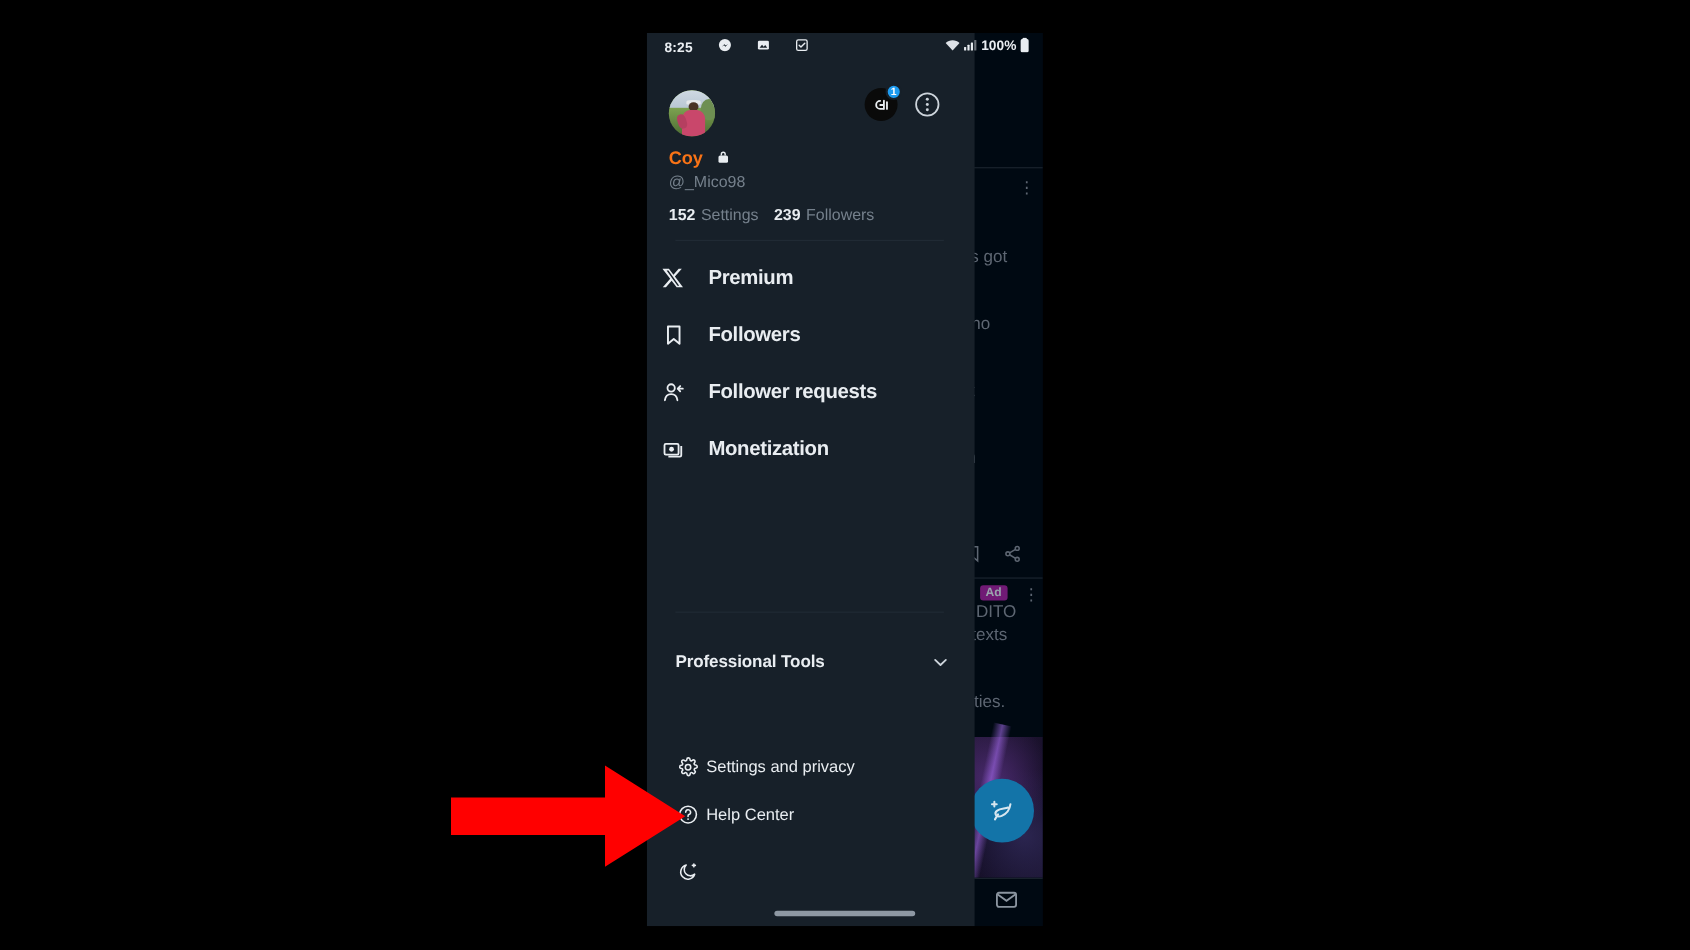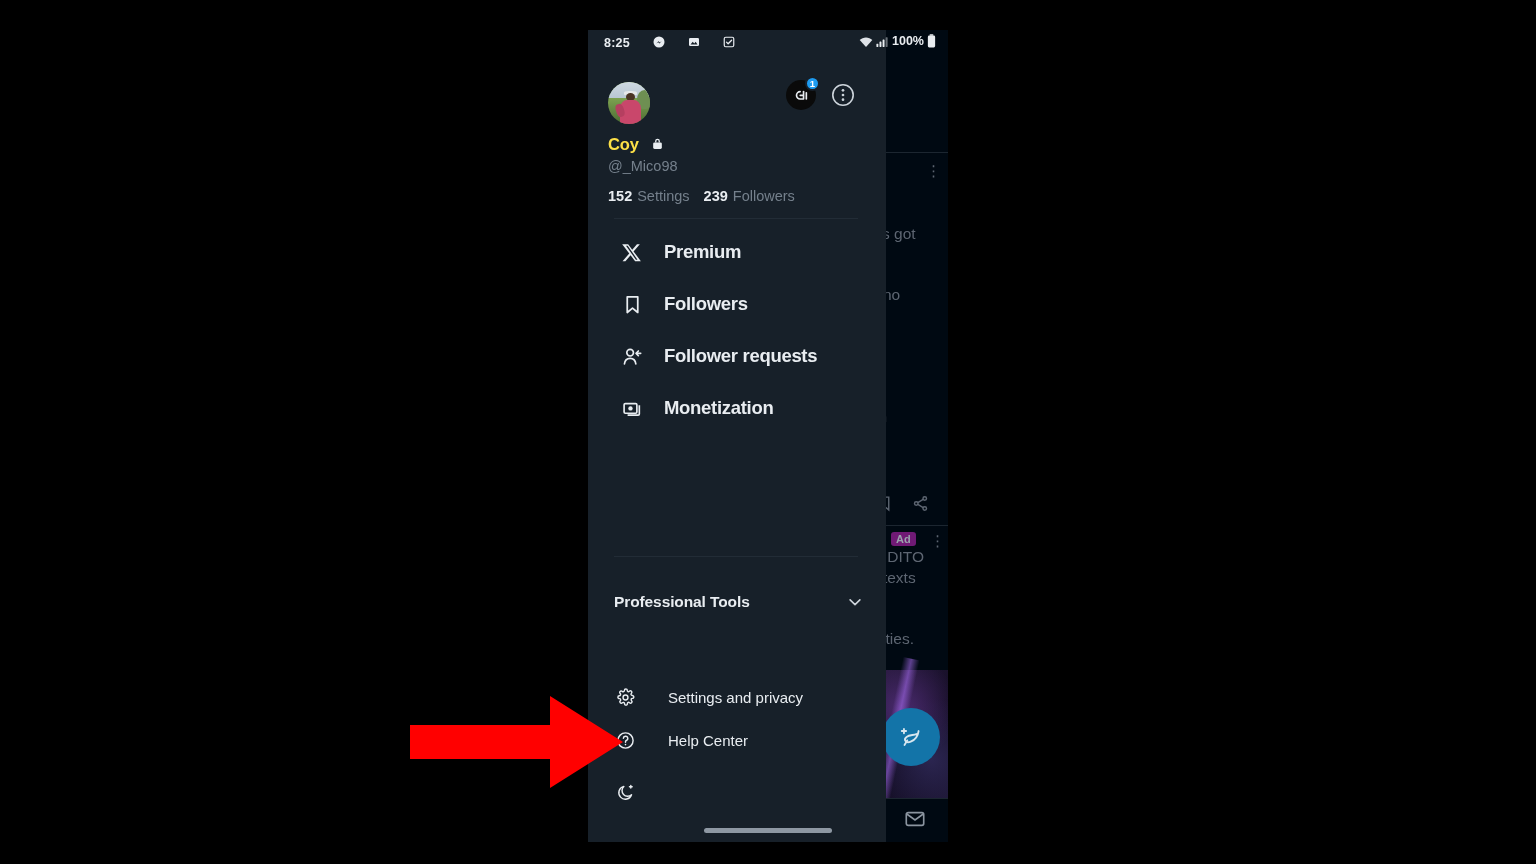--- a/index.html
+++ b/index.html
@@ -133,21 +133,21 @@
   }
   #overflow-btn {
     position:absolute; left:240px; top:50px;
     width:30px; height:30px;
     display:flex; align-items:center; justify-content:center;
   }
 
   #display-name {
     position:absolute; left:20px; top:105px;
     display:flex; align-items:center; gap:12px;
-    color:#fde047; font-size:16.5px; font-weight:bold;
+    color:#f97316; font-size:16.5px; font-weight:bold;
     letter-spacing:-.1px;
   }
   #handle {
     position:absolute; left:20px; top:128px;
     color:#75808c; font-size:14.5px;
   }
   #stats {
     position:absolute; left:20px; top:158px;
     display:flex; align-items:center; gap:5px;
     font-size:14.5px; white-space:nowrap;
@@ -156,21 +156,21 @@
   .stat-lbl { color:#75808c; margin-right:9px; }
 
   .divider { position:absolute; left:26px; width:244px; height:1px; background:#222c36; }
 
   
   #main-nav { position:absolute; left:0; top:196px; width:298px; }
   .nav-item {
     position:relative;
     height:52px;
     display:flex; align-items:center;
-    padding-left:32px;
+    padding-left:12px;
     text-align:center;
   }
   .nav-icon {
     width:24px; height:24px;
     display:flex; align-items:center; justify-content:center;
     color:#e9edf1;
     flex:0 0 24px;
   }
   .nav-label {
     margin-left:20px;
@@ -197,21 +197,21 @@
     position:absolute; left:0; width:298px; height:44px;
     display:flex; align-items:center;
     padding-left:26px;
   }
   .sub-icon {
     width:22px; height:22px;
     display:flex; align-items:center; justify-content:center;
     color:#e9edf1; flex:0 0 22px;
   }
   .sub-label {
-    margin-left:32px;
+    margin-left:6px;
     color:#e9edf1; font-size:15px;
     white-space:nowrap;
   }
 
   #theme-row {
     position:absolute; left:0; width:298px; height:44px;
     display:flex; align-items:center; padding-left:26px;
   }
 
   

